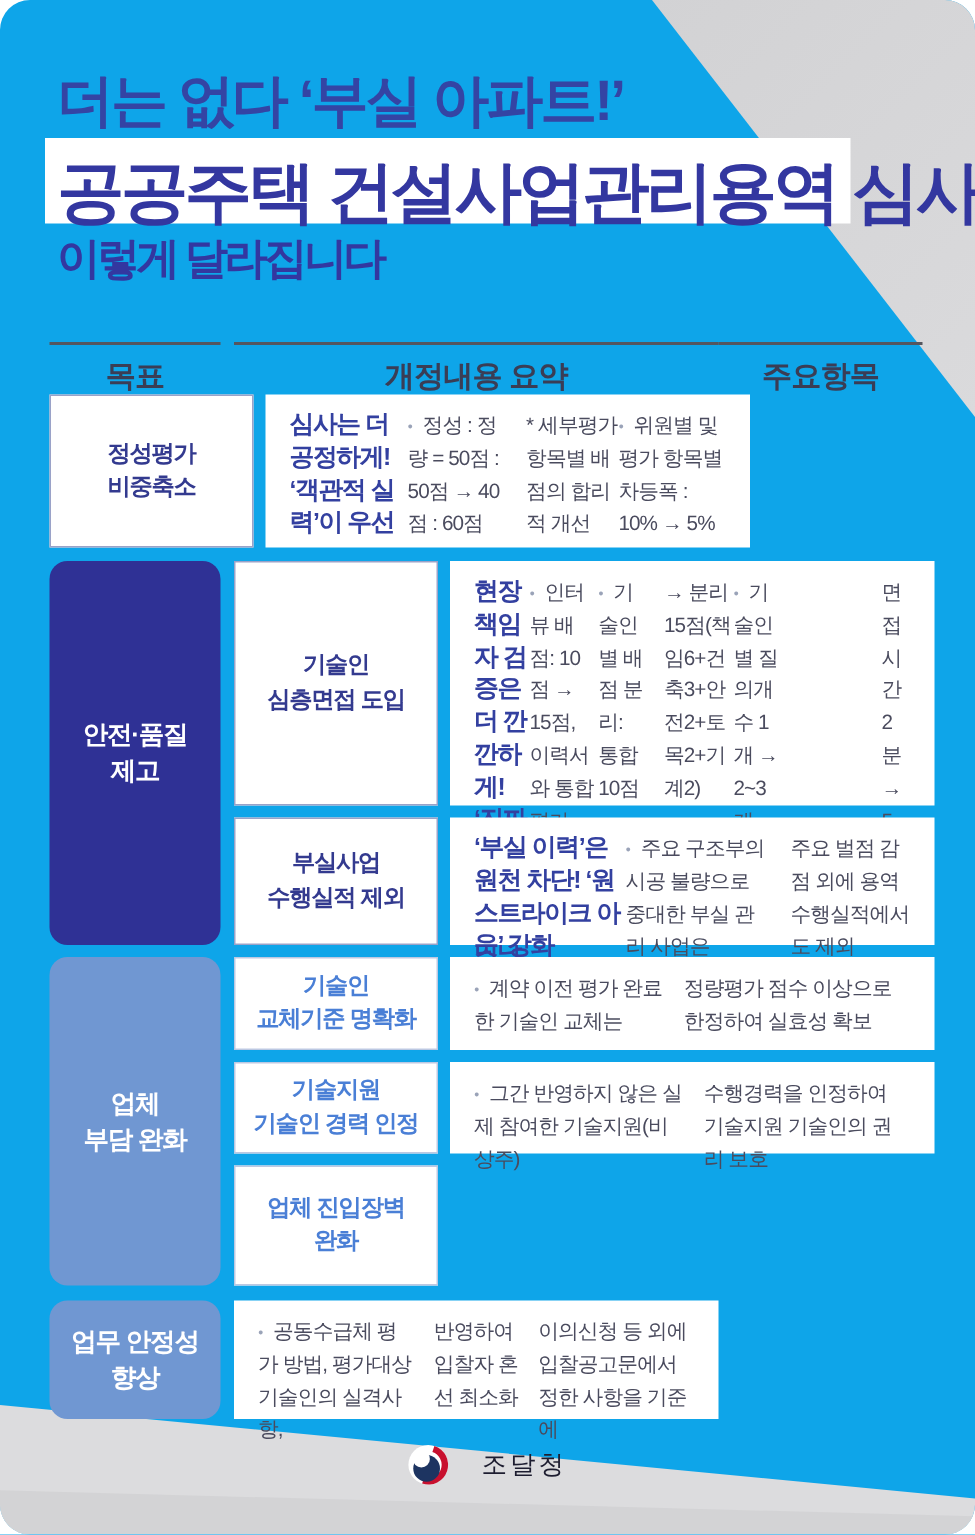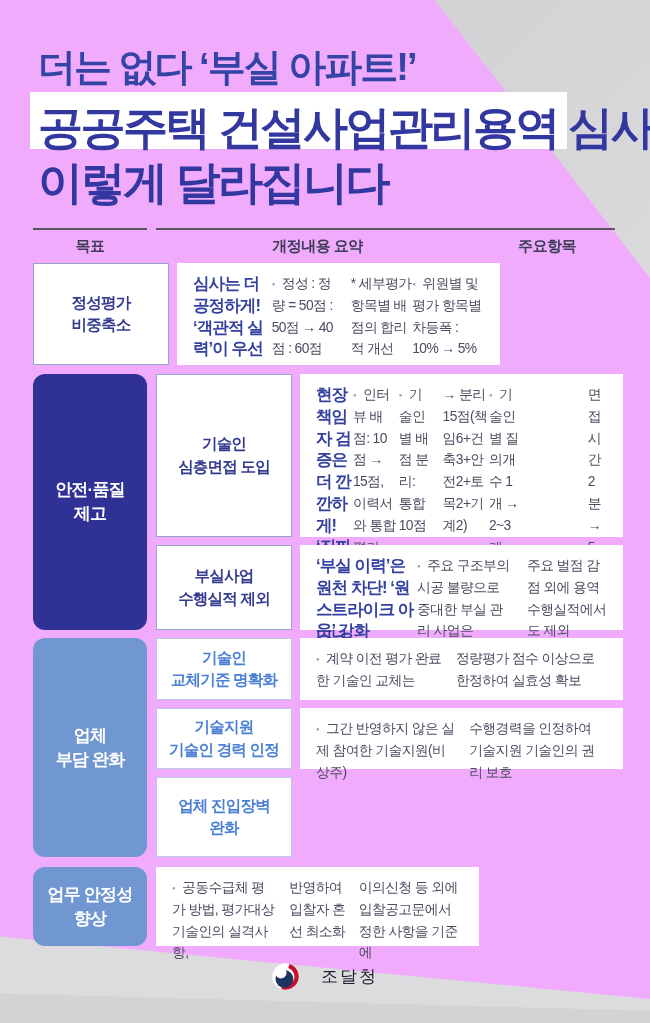--- a/index.html
+++ b/index.html
@@ -1,43 +1,44 @@
 <!DOCTYPE html>
 <html><head>
 <meta charset="utf-8">
 <style>
   html,body{margin:0;padding:0;}
   .poster{
     position:relative; width:650px; height:1023px;
-    background:#f0abfc; overflow:hidden;
+    background:#0ea5e9; overflow:hidden;
     font-family:"Liberation Sans","DejaVu Sans",sans-serif;
+    border-radius:20px;
   }
   
   .bg-tri-top{
     position:absolute; top:0; right:0; width:222px; height:278px;
     background:linear-gradient(135deg,#d2d2d4,#dadadc);
     clip-path:polygon(3% 0,100% 0,100% 100%);
   }
   .bg-band-low{
     position:absolute; left:0; bottom:0; width:650px; height:120px;
     background:#dcdcde; clip-path:polygon(0 28%,100% 80%,100% 100%,0 100%);
   }
   .bg-band-bottom{
     position:absolute; left:0; bottom:0; width:650px; height:32px;
     background:#d3d3d5; clip-path:polygon(0 8%,100% 62%,100% 100%,0 100%);
   }
   
   .title-strip{position:absolute; left:30px; top:92px; width:537px; height:57px; background:#ffffff;}
   .t1{position:absolute; left:38px; top:42px; font-size:38px; font-weight:700; color:#3444a4; letter-spacing:-2px; white-space:nowrap;}
   .t2{position:absolute; left:38px; top:98px; font-size:45px; font-weight:900; color:#3337a0; letter-spacing:-2.5px; white-space:nowrap;}
-  .t3{position:absolute; left:38px; top:153px; font-size:45px; font-weight:900; color:#3337a0; letter-spacing:-2.5px; white-space:nowrap;}
+  .t3{position:absolute; left:38px; top:153px; font-size:29px; font-weight:900; color:#3337a0; letter-spacing:-2.5px; white-space:nowrap;}
   
   .thead{position:absolute; left:33px; top:228px; width:590px; display:flex;}
   .th{border-top:2px solid #55565f; padding-top:7px; text-align:center;
-      font-size:15px; font-weight:700; color:#3a3d55; letter-spacing:-0.5px;}
+      font-size:20px; font-weight:700; color:#3a3d55; letter-spacing:-0.5px;}
   .th-goal{width:114px; margin-right:9px;}
   .th-item{width:136px; margin-right:8px;}
   .th-sum{width:323px;}
   
   .tbody{position:absolute; left:33px; top:263px; width:590px;}
   .group{display:flex; gap:9px;}
   .g1{margin-bottom:9px;} .g2{margin-bottom:8px;} .g3{margin-bottom:10px;}
   .goal{
     width:114px; border-radius:12px; color:#ffffff; font-weight:800;
     display:flex; align-items:center; justify-content:center; text-align:center;

